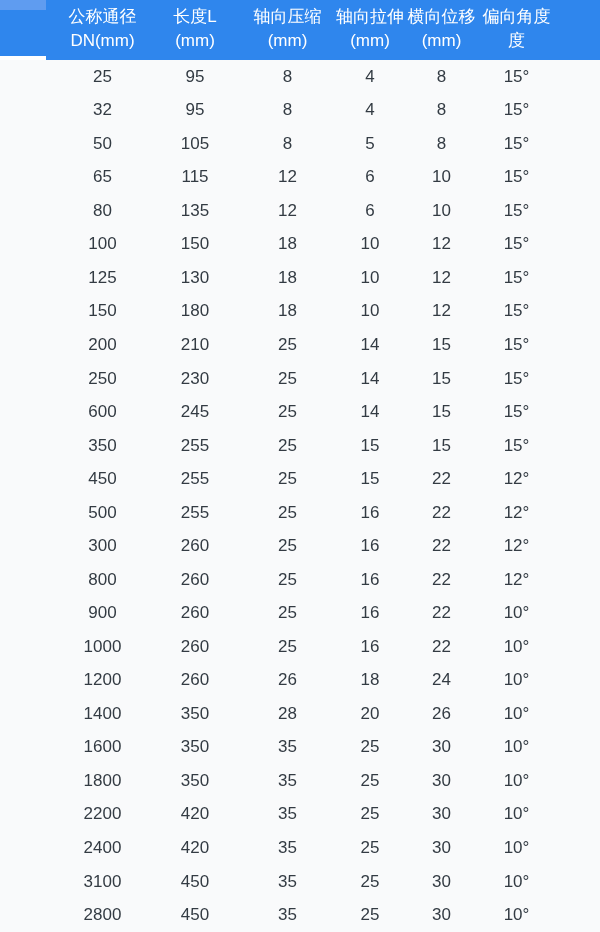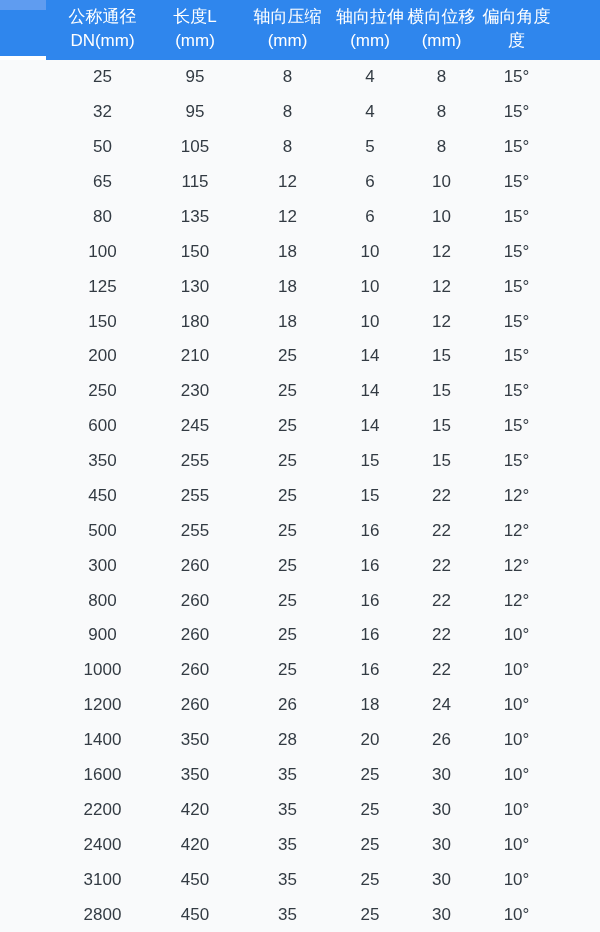--- a/index.html
+++ b/index.html
@@ -261,20 +261,28 @@
         </tr>
         <tr>
           <td>1600</td>
           <td>350</td>
           <td>35</td>
           <td>25</td>
           <td>30</td>
           <td>10°</td>
         </tr>
         <tr>
+          <td>1800</td>
+          <td>350</td>
+          <td>35</td>
+          <td>25</td>
+          <td>30</td>
+          <td>10°</td>
+        </tr>
+        <tr>
           <td>2200</td>
           <td>420</td>
           <td>35</td>
           <td>25</td>
           <td>30</td>
           <td>10°</td>
         </tr>
         <tr>
           <td>2400</td>
           <td>420</td>

